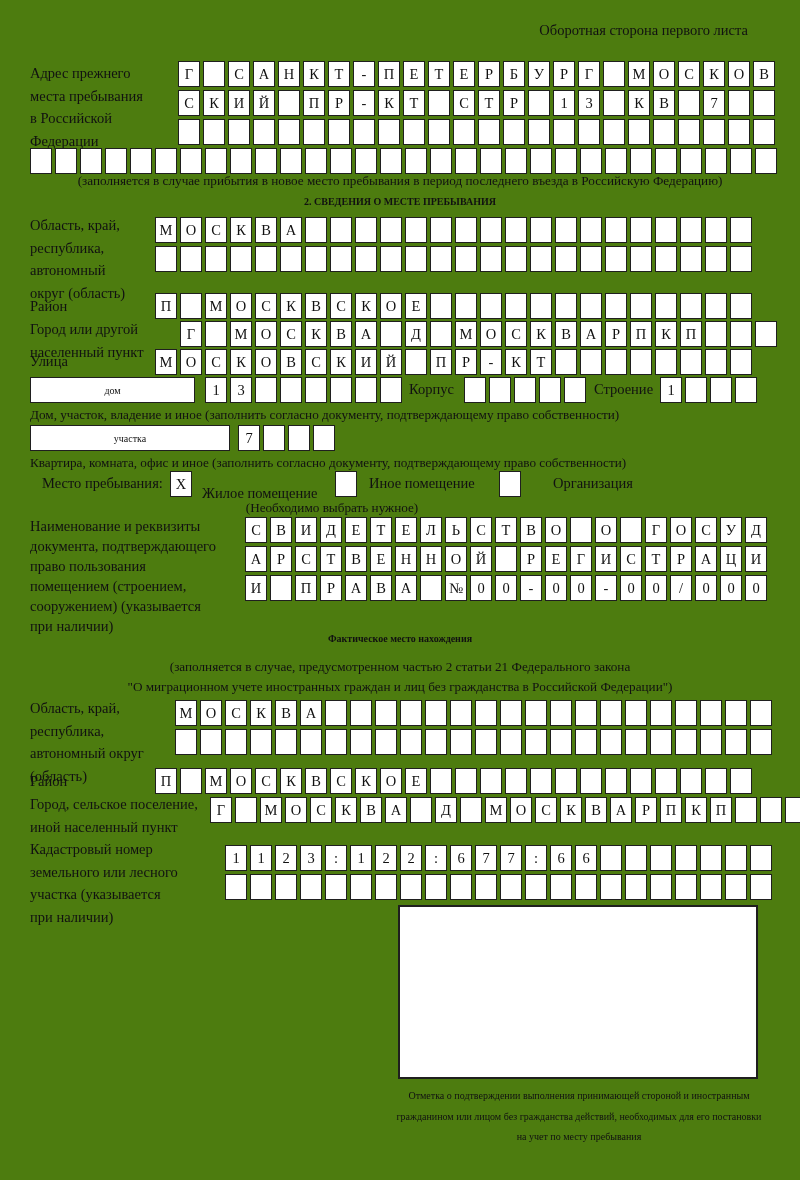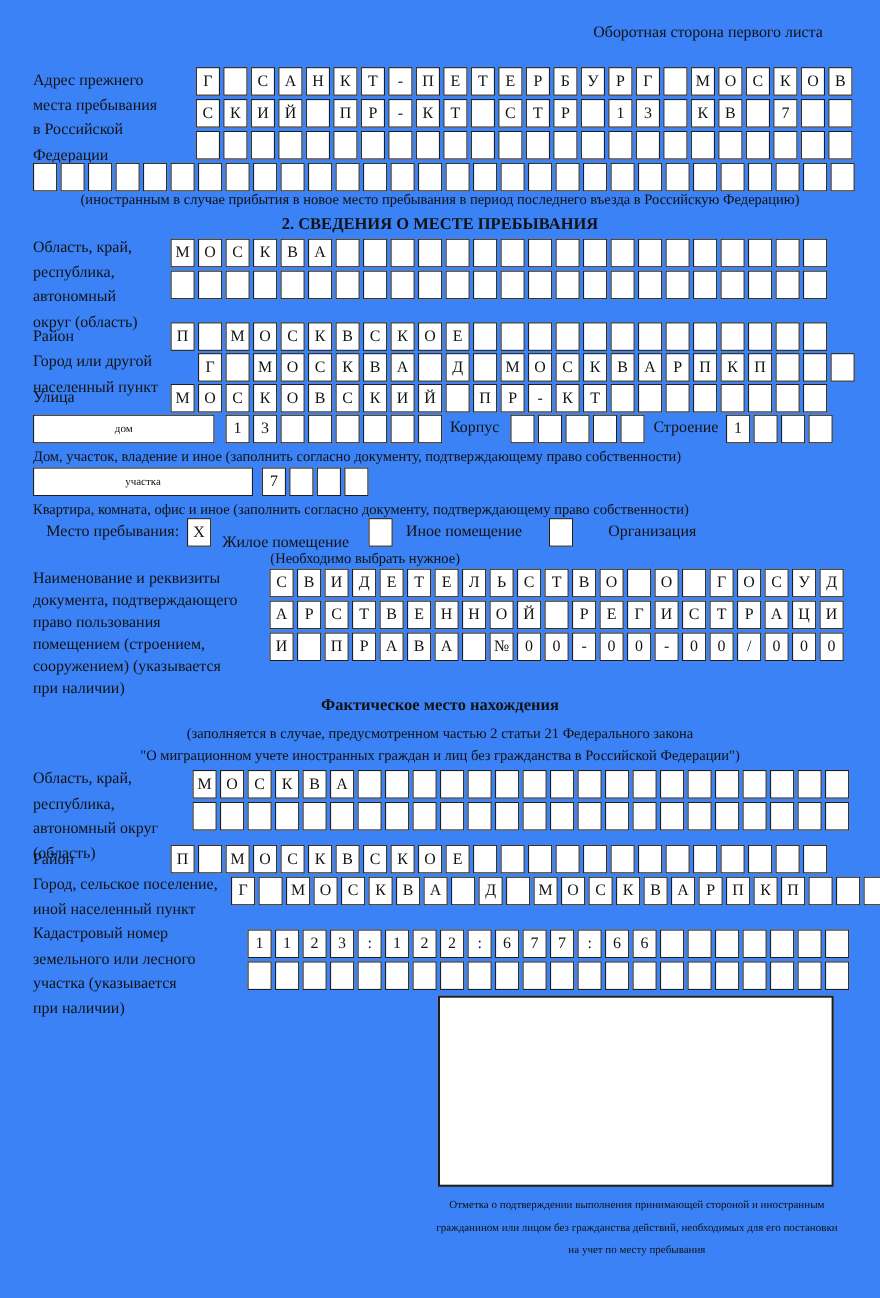--- a/index.html
+++ b/index.html
@@ -2,41 +2,41 @@
 <html><head>
 <meta charset="utf-8">
 <style>
   * { margin:0; padding:0; box-sizing:border-box; }
   html,body { background:#fff; }
   body {
     width:800px; height:1180px;
     font-family:"Liberation Serif","DejaVu Serif",serif;
     color:#111;
   }
-  .page { position:relative; width:800px; height:1180px; overflow:hidden; background:#3b82f6;text-decoration:underline; }
+  .page { position:relative; width:800px; height:1180px; overflow:hidden; background:#4d7c0f;text-decoration:underline; }
   .abs { position:absolute; }
   .corner { font-size:14.5px; text-align:right; }
   .lbl { font-size:14.5px; line-height:20px; white-space:pre-line; }
   .lh22 { line-height:22.5px; }
   .rows { display:flex; flex-direction:column; gap:3px; }
   .box-row { display:flex; gap:3px; }
   .cbox {
     width:22px; height:26px; flex:0 0 22px;
     border:1.8px solid #1f1f1f;
     display:flex; align-items:center; justify-content:center;
     font-size:14.5px; line-height:1; background:#fff;
   }
   .bigcell {
     border:1.8px solid #1f1f1f; height:26px;
     display:flex; align-items:center; justify-content:center;
     font-size:10px; background:#fff;
   }
   .caption { font-size:13.2px; line-height:17px; }
   .center { text-align:center; }
-  .stitle { font-size:15px; font-weight:bold; text-align:center; }
+  .stitle { font-size:10px; font-weight:bold; text-align:center; }
   .inline-lbl { font-size:14.5px; }
   .mark-box { border:2px solid #1f1f1f; background:#fff; }
   .mark-caption { font-size:10px; line-height:20.5px; text-align:center; }
 </style>
 </head>
 <body>
 
 <div class="page">
 
   <div class="abs corner" style="left:0; top:22px; width:748px;">Оборотная сторона первого листа</div>
@@ -148,21 +148,21 @@
       <span class="cbox"></span>
       <span class="cbox"></span>
       <span class="cbox"></span>
       <span class="cbox"></span>
       <span class="cbox"></span>
       <span class="cbox"></span>
       <span class="cbox"></span>
       <span class="cbox"></span>
       <span class="cbox"></span>
     </div>
-  <div class="abs caption center" style="left:0; top:172px; width:800px;">(иностранным в случае прибытия в новое место пребывания в период последнего въезда в Российскую Федерацию)</div>
+  <div class="abs caption center" style="left:0; top:172px; width:800px;">(заполняется в случае прибытия в новое место пребывания в период последнего въезда в Российскую Федерацию)</div>
 
   <div class="abs stitle" style="left:0; top:196px; width:800px;">2. СВЕДЕНИЯ О МЕСТЕ ПРЕБЫВАНИЯ</div>
 
   <div class="abs lbl lh22" style="left:30px; top:214px; width:125px;">Область, край,
 республика,
 автономный
 округ (область)</div>
   <div class="abs rows" style="left:155px; top:217px;">
     <div class="box-row">
         <span class="cbox">М</span>

